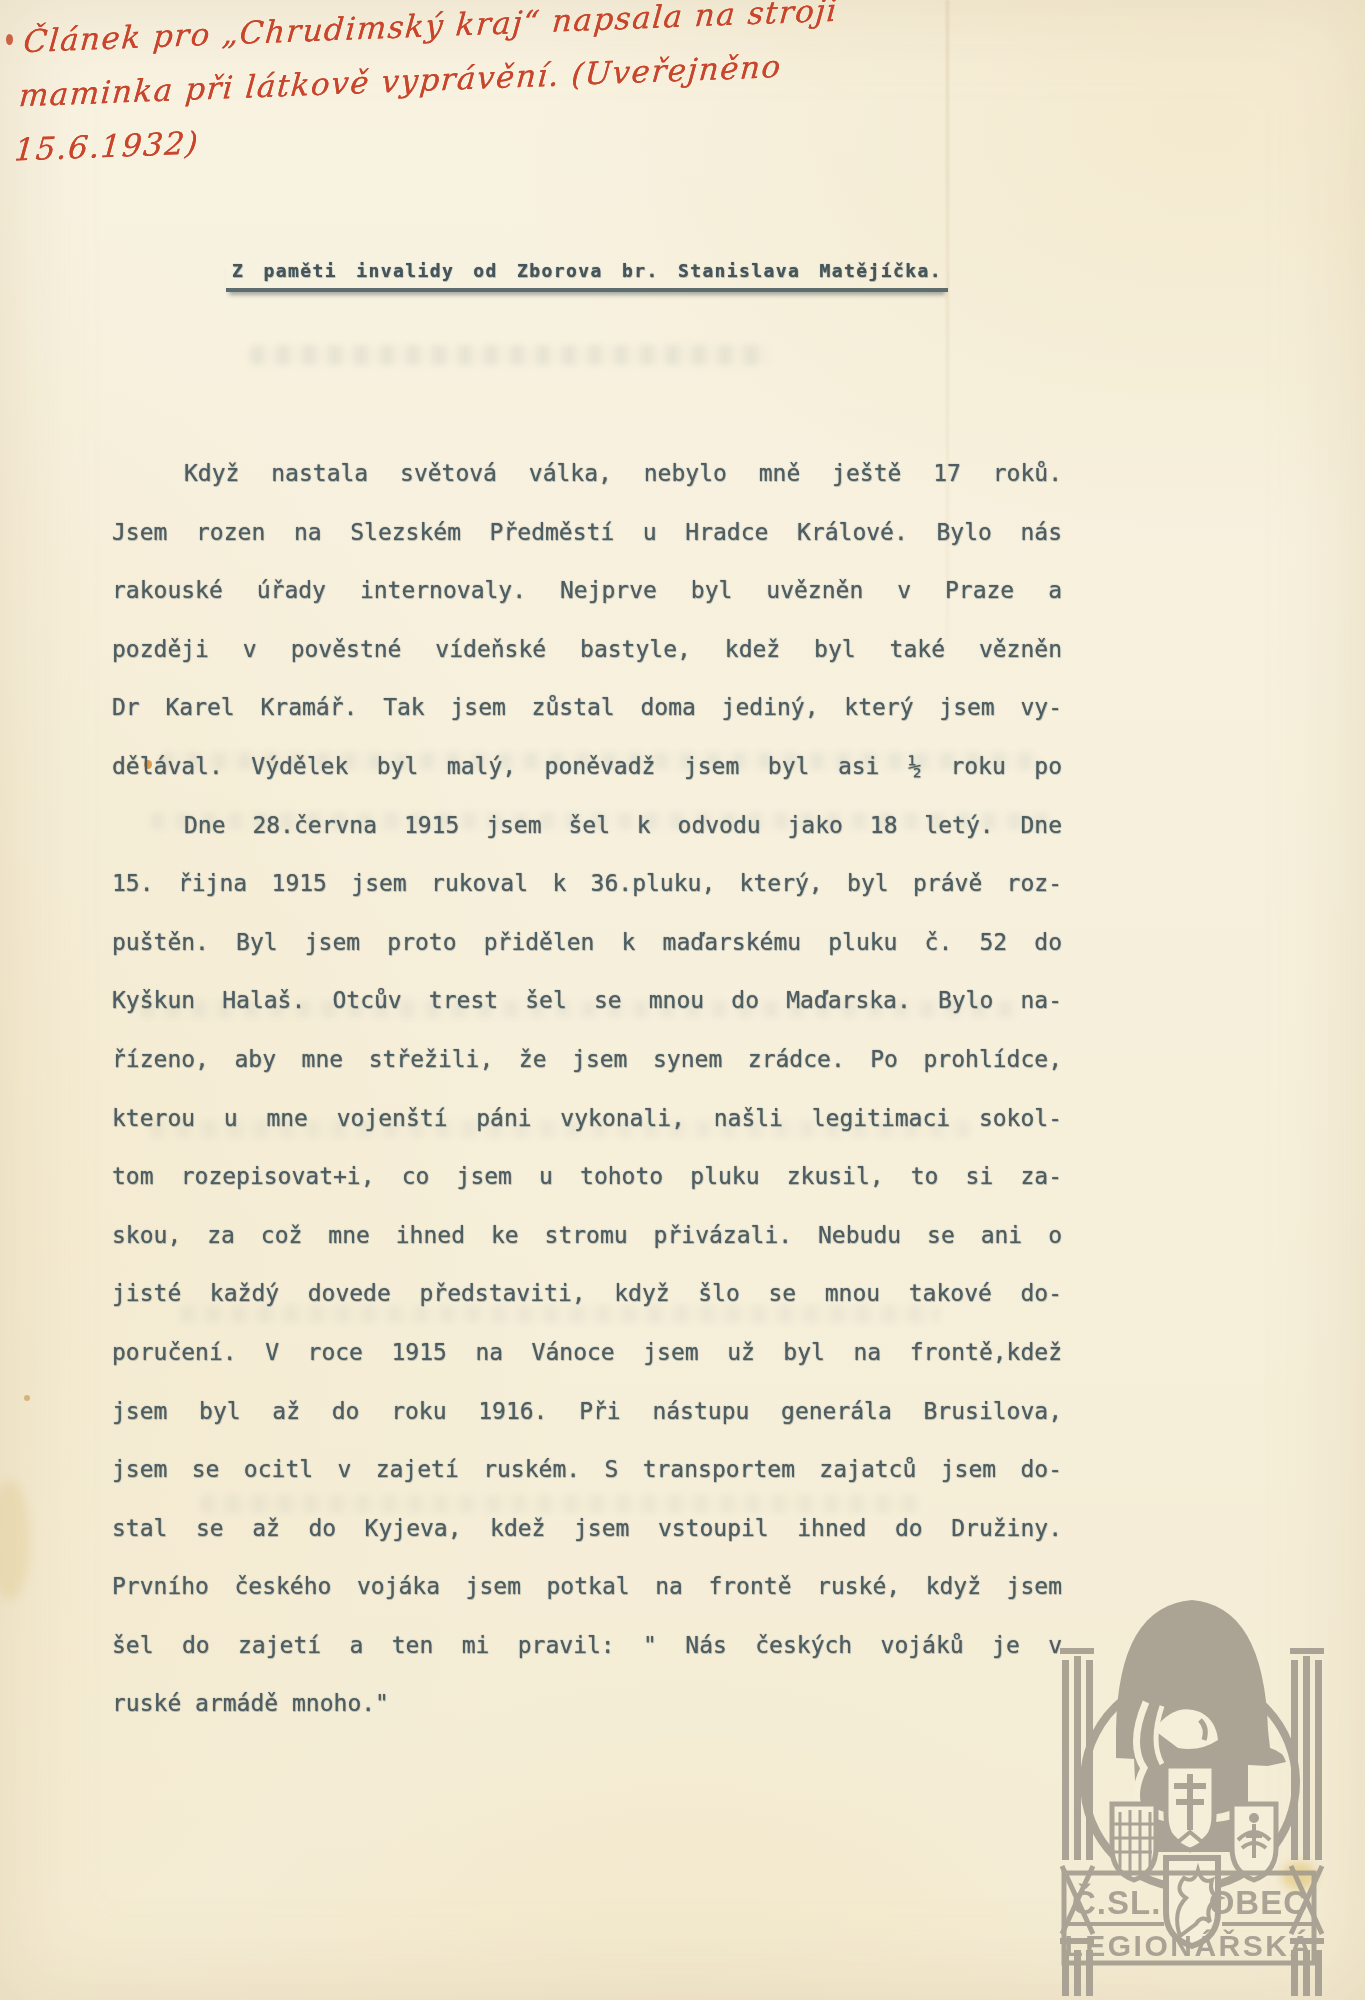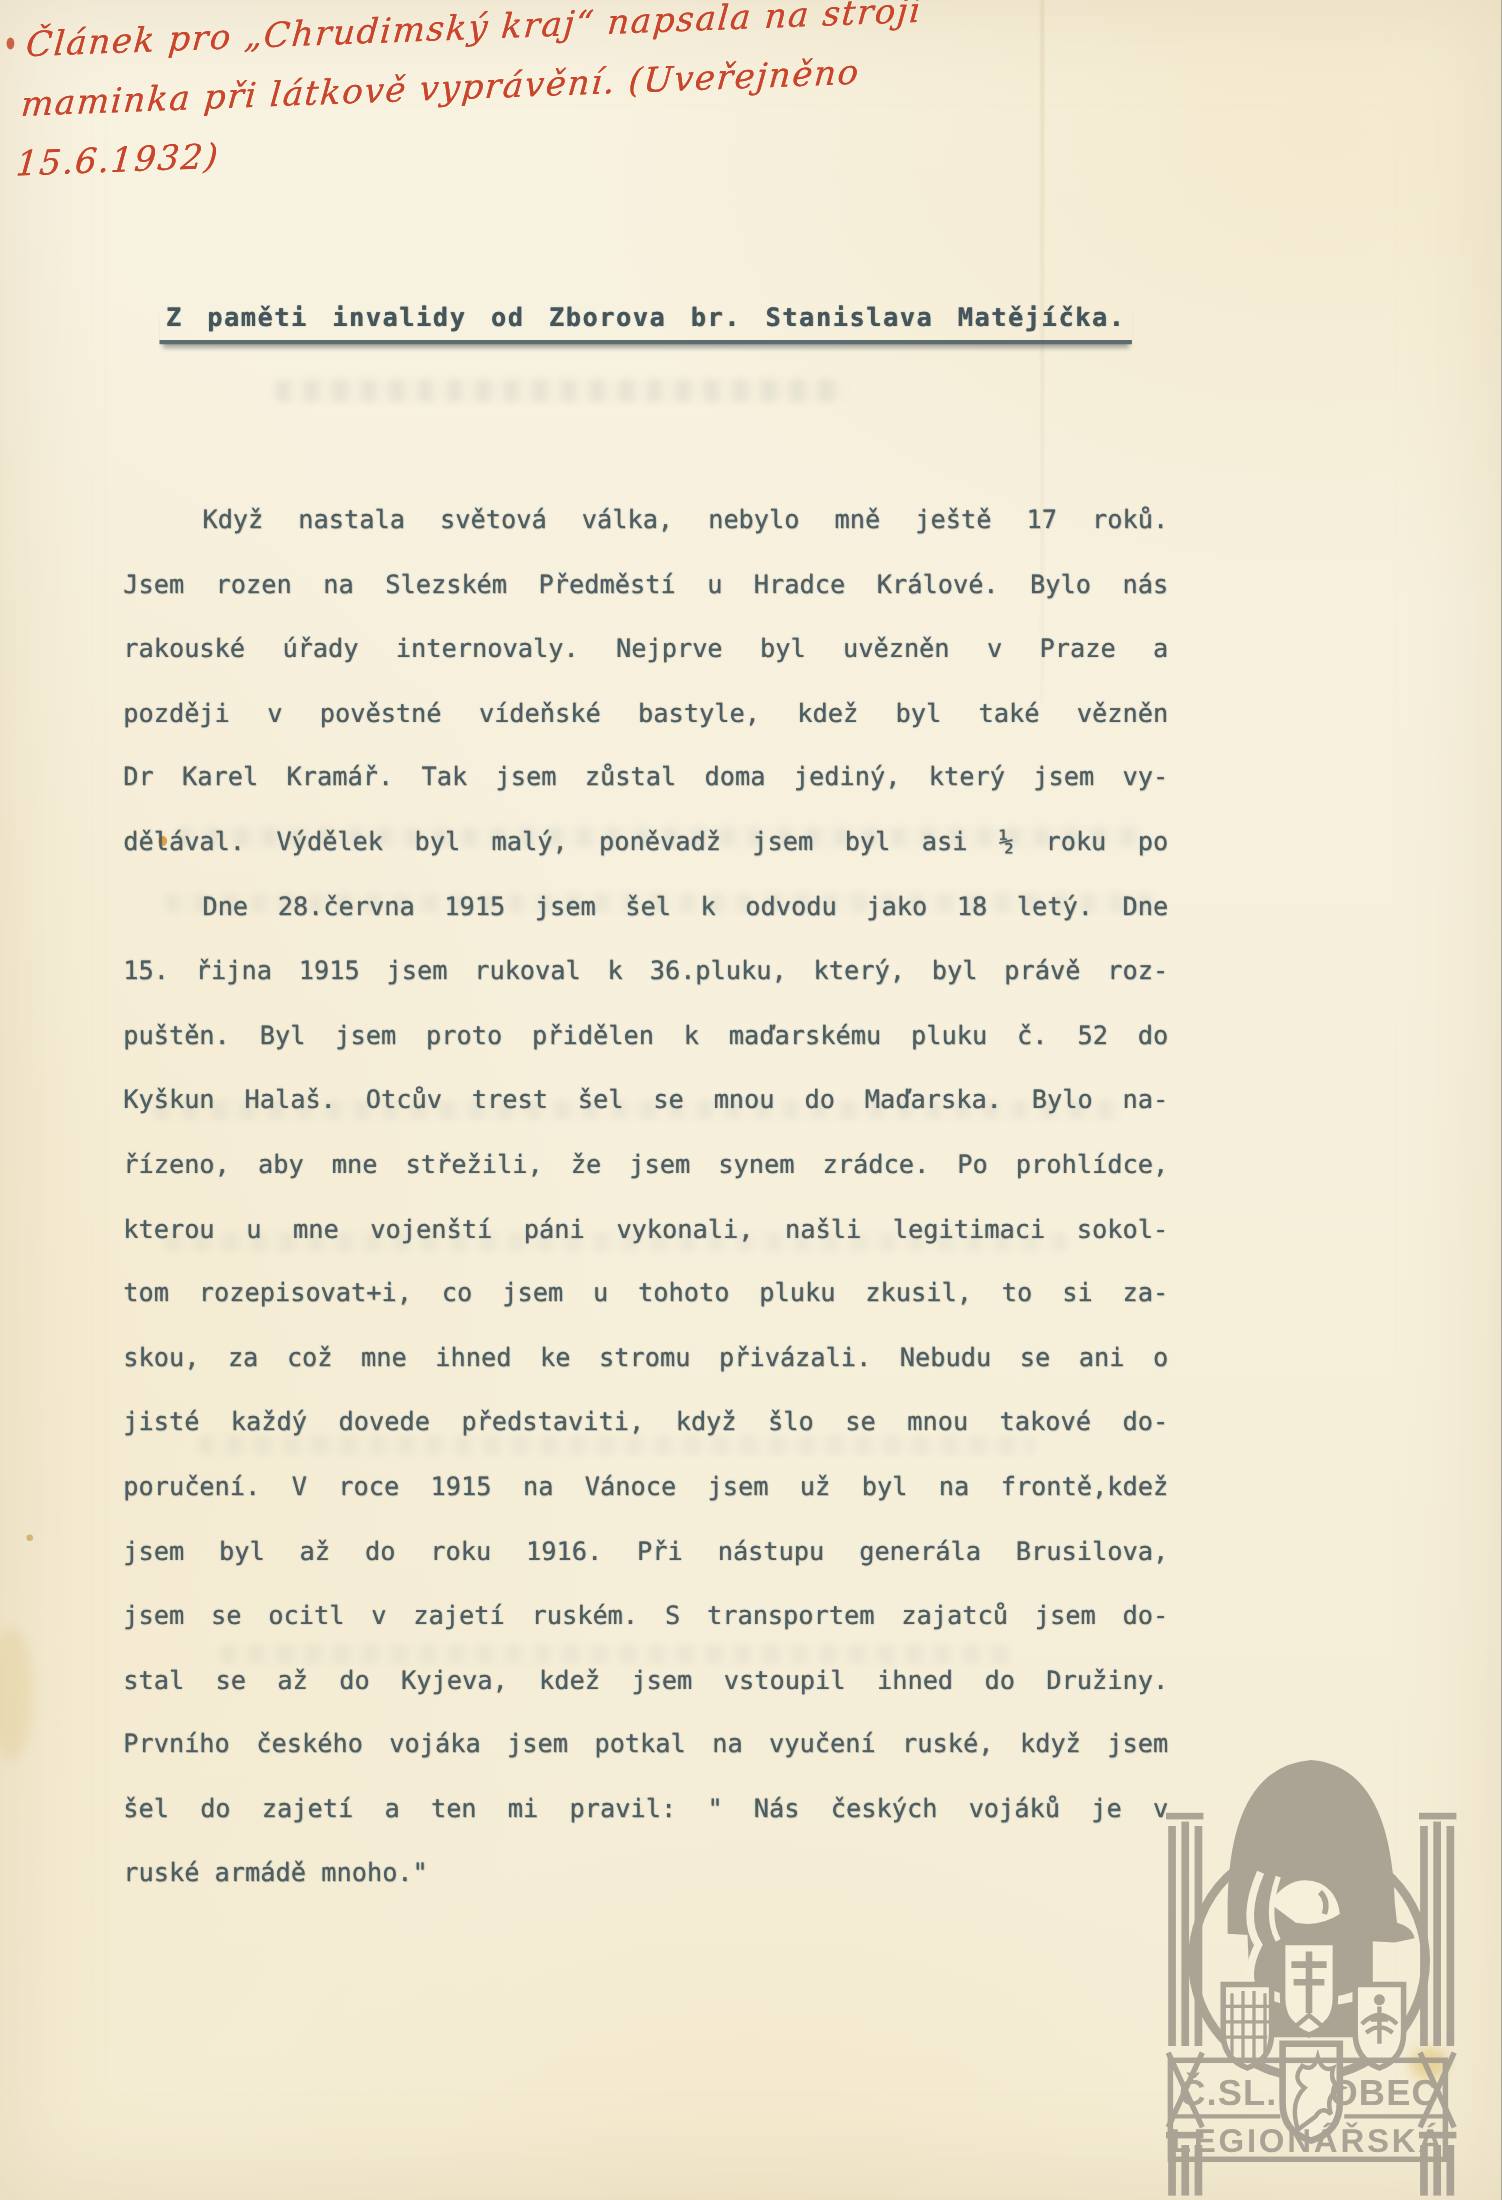--- a/index.html
+++ b/index.html
@@ -29,26 +29,25 @@
     position:absolute;left:26px;top:14px;width:860px;
     font-family:"DejaVu Serif","Liberation Serif",serif;
     font-style:italic;font-size:31px;line-height:54px;
     color:#c9452b;letter-spacing:1.5px;
     transform:rotate(-2.2deg) skewX(-7deg);transform-origin:0 0;
     text-shadow:0 0 .6px #c9452b;
   }
   
   .title-wrap{position:absolute;left:112px;top:260px;width:950px;text-align:center;}
   .title{
-    display:inline-block;color:#44555b;font-size:23px;font-weight:bold;
+    display:inline-block;color:#44555b;font-size:18px;font-weight:bold;
     letter-spacing:1.4px;word-spacing:7px;padding:0 6px 7px 6px;
     border-bottom:4px solid rgba(68,85,91,.85);
     box-shadow:0 6px 4px -3px rgba(68,85,91,.45);
     text-shadow:0 0 1px rgba(68,85,91,.8), .6px .6px 0 rgba(68,85,91,.3);
-    margin-top:16px;
   }
   
   .body-text{
     position:absolute;left:112px;top:444px;width:950px;z-index:2;
     color:#4d5d61;font-size:23px;font-weight:normal;line-height:58.6px;
     text-shadow:0 0 1.2px rgba(77,93,97,.75), .6px .6px 0 rgba(77,93,97,.28);
   }
   .tline{text-align:justify;text-align-last:justify;white-space:normal;}
   .indent{text-indent:72px;}
   .plast{text-align-last:left;}
@@ -99,21 +98,21 @@
     <div class="tline">Kyškun Halaš. Otcův trest šel se mnou do Maďarska. Bylo na-</div>
     <div class="tline">řízeno, aby mne střežili, že jsem synem zrádce. Po prohlídce,</div>
     <div class="tline">kterou u mne vojenští páni vykonali, našli legitimaci sokol-</div>
     <div class="tline">tom rozepisovat+i, co jsem u tohoto pluku zkusil, to si za-</div>
     <div class="tline">skou, za což mne ihned ke stromu přivázali. Nebudu se ani o</div>
     <div class="tline">jisté každý dovede představiti, když šlo se mnou takové do-</div>
     <div class="tline">poručení. V roce 1915 na Vánoce jsem už byl na frontě,kdež</div>
     <div class="tline">jsem byl až do roku 1916. Při nástupu generála Brusilova,</div>
     <div class="tline">jsem se ocitl v zajetí ruském. S transportem zajatců jsem do-</div>
     <div class="tline">stal se až do Kyjeva, kdež jsem vstoupil ihned do Družiny.</div>
-    <div class="tline">Prvního českého vojáka jsem potkal na vyučení ruské, když jsem</div>
+    <div class="tline">Prvního českého vojáka jsem potkal na frontě ruské, když jsem</div>
     <div class="tline">šel do zajetí a ten mi pravil: " Nás českých vojáků je v</div>
     <div class="tline plast">ruské armádě mnoho."</div>
   </div>
 
   <svg class="stamp" width="288" height="448" viewBox="0 0 288 448">
     <g stroke="#a19a8d" fill="none">
 
       <rect x="10" y="96" width="34" height="6" fill="#a19a8d" stroke="none"></rect>
       <rect x="12" y="108" width="7" height="200" fill="#a19a8d" stroke="none"></rect>
       <rect x="24" y="104" width="7" height="204" fill="#a19a8d" stroke="none"></rect>

